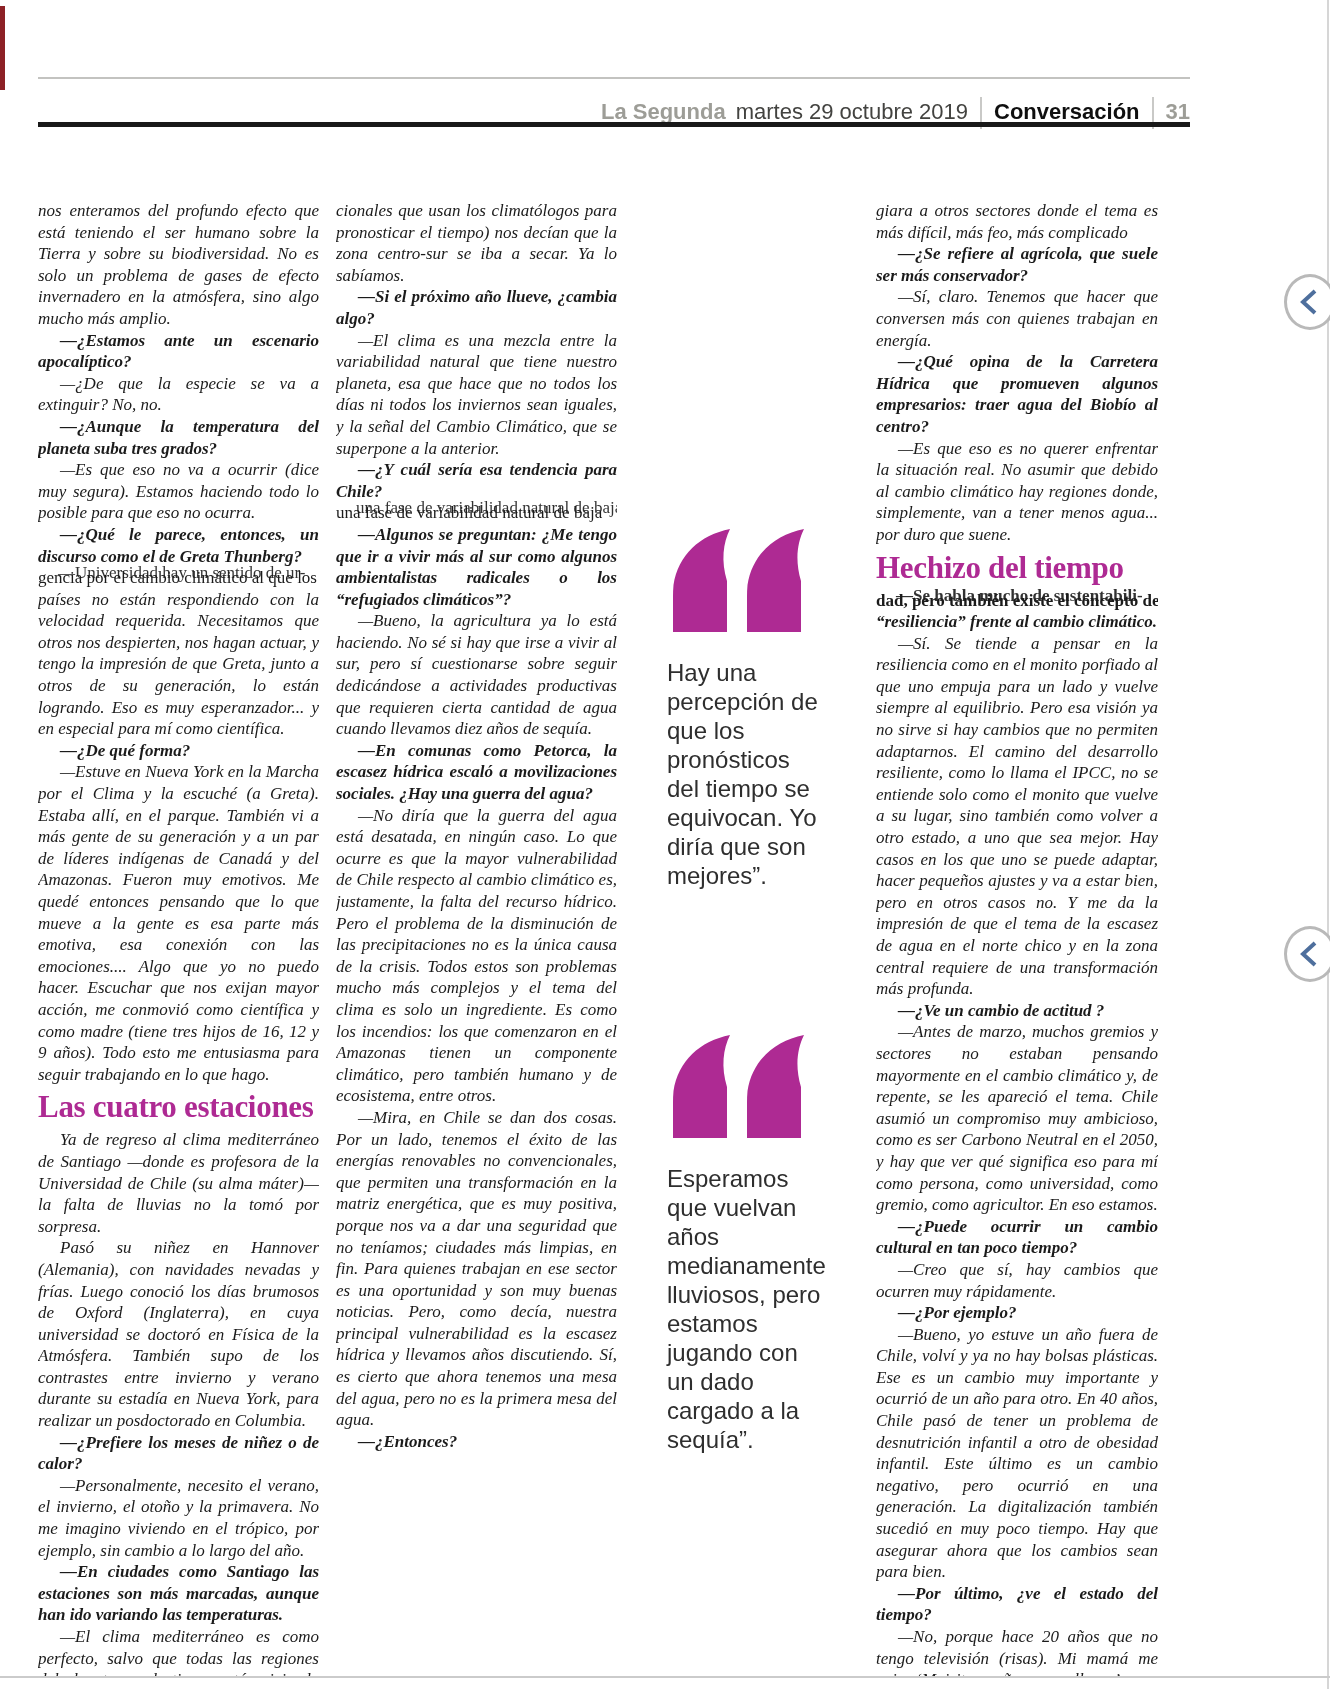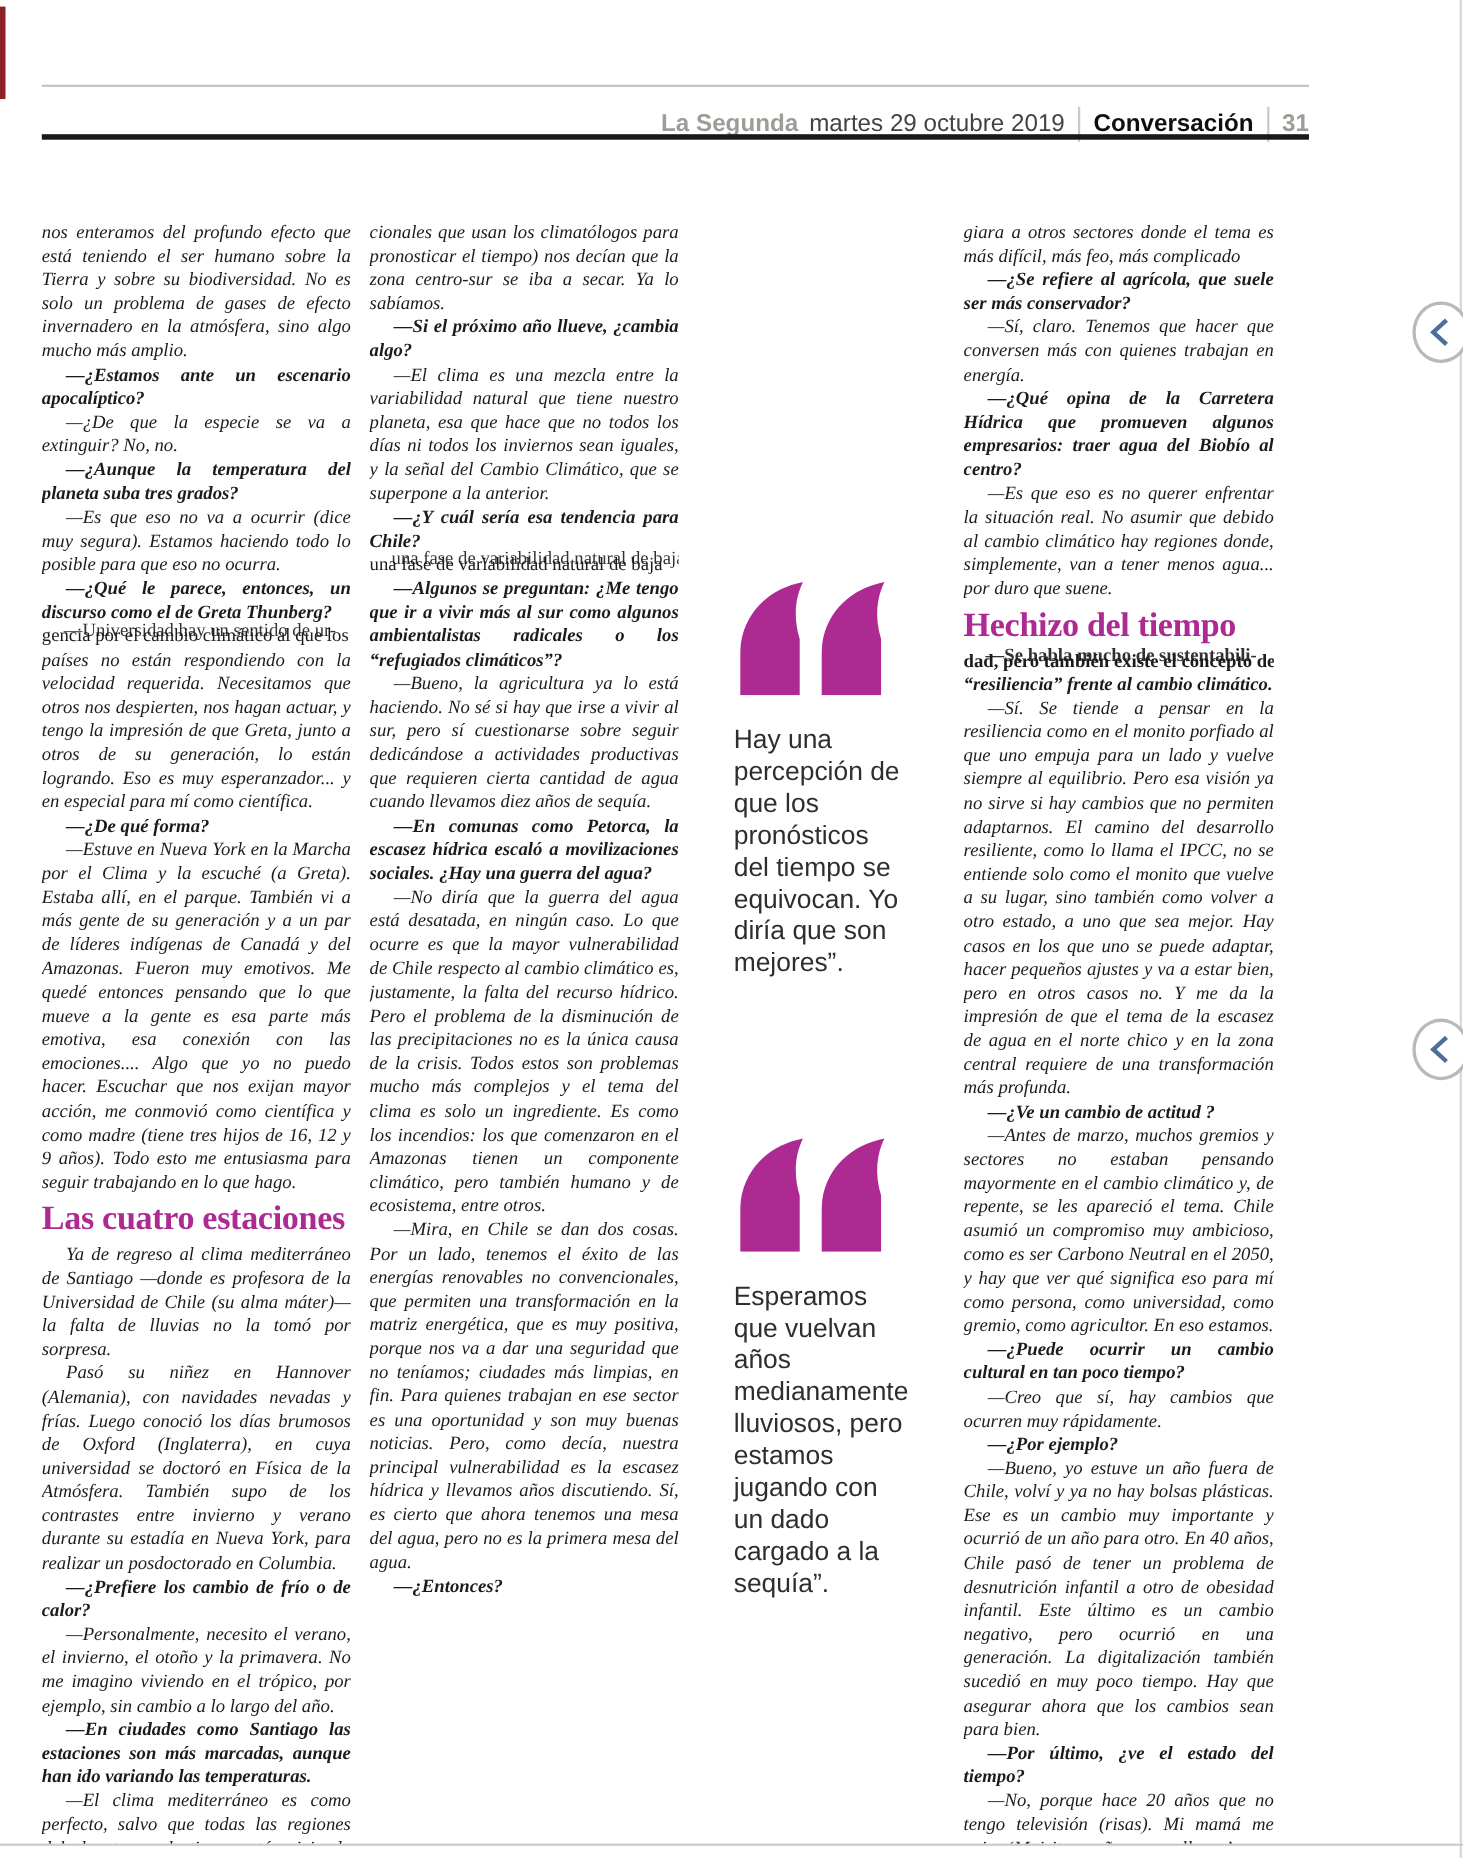--- a/index.html
+++ b/index.html
@@ -105,21 +105,21 @@
       <div class="overlap">
         <span class="ov-a">gencia por el cambio climático al que los</span>
         <span class="ov-b">—Universidad hay un sentido de ur-</span>
       </div>
       <p class="body noindent">países no están respondiendo con la velocidad requerida. Necesitamos que otros nos despierten, nos hagan actuar, y tengo la impresión de que Greta, junto a otros de su generación, lo están logrando. Eso es muy esperanzador... y en especial para mí como científica.</p>
       <p class="q">—¿De qué forma?</p>
       <p class="body">—Estuve en Nueva York en la Marcha por el Clima y la escuché (a Greta). Estaba allí, en el parque. También vi a más gente de su generación y a un par de líderes indígenas de Canadá y del Amazonas. Fueron muy emotivos. Me quedé entonces pensando que lo que mueve a la gente es esa parte más emotiva, esa conexión con las emociones.... Algo que yo no puedo hacer. Escuchar que nos exijan mayor acción, me conmovió como científica y como madre (tiene tres hijos de 16, 12 y 9 años). Todo esto me entusiasma para seguir trabajando en lo que hago.</p>
       <h3 class="subhead">Las cuatro estaciones</h3>
       <p class="body">Ya de regreso al clima mediterráneo de Santiago —donde es profesora de la Universidad de Chile (su alma máter)— la falta de lluvias no la tomó por sorpresa.</p>
       <p class="body">Pasó su niñez en Hannover (Alemania), con navidades nevadas y frías. Luego conoció los días brumosos de Oxford (Inglaterra), en cuya universidad se doctoró en Física de la Atmósfera. También supo de los contrastes entre invierno y verano durante su estadía en Nueva York, para realizar un posdoctorado en Columbia.</p>
-      <p class="q">—¿Prefiere los cambio de frío o de calor?</p>
+      <p class="q">—¿Prefiere los meses de niñez o de calor?</p>
       <p class="body">—Personalmente, necesito el verano, el invierno, el otoño y la primavera. No me imagino viviendo en el trópico, por ejemplo, sin cambio a lo largo del año.</p>
       <p class="q">—En ciudades como Santiago las estaciones son más marcadas, aunque han ido variando las temperaturas.</p>
       <p class="body">—El clima mediterráneo es como perfecto, salvo que todas las regiones del planeta que lo tienen están viviendo estos efectos de la disminución de las precipitaciones (sur de Europa, norte de África, etc.). En nuestro país, la sequía comenzó el 2010, pero ya antes las Proyecciones de Cambio Climático (los modelos computa-</p>
     </div>
   <div class="col col2">
       <p class="body noindent">cionales que usan los climatólogos para pronosticar el tiempo) nos decían que la zona centro-sur se iba a secar. Ya lo sabíamos.</p>
       <p class="q">—Si el próximo año llueve, ¿cambia algo?</p>
       <p class="body">—El clima es una mezcla entre la variabilidad natural que tiene nuestro planeta, esa que hace que no todos los días ni todos los inviernos sean iguales, y la señal del Cambio Climático, que se superpone a la anterior.</p>
       <p class="q">—¿Y cuál sería esa tendencia para Chile?</p>
       <div class="overlap">

